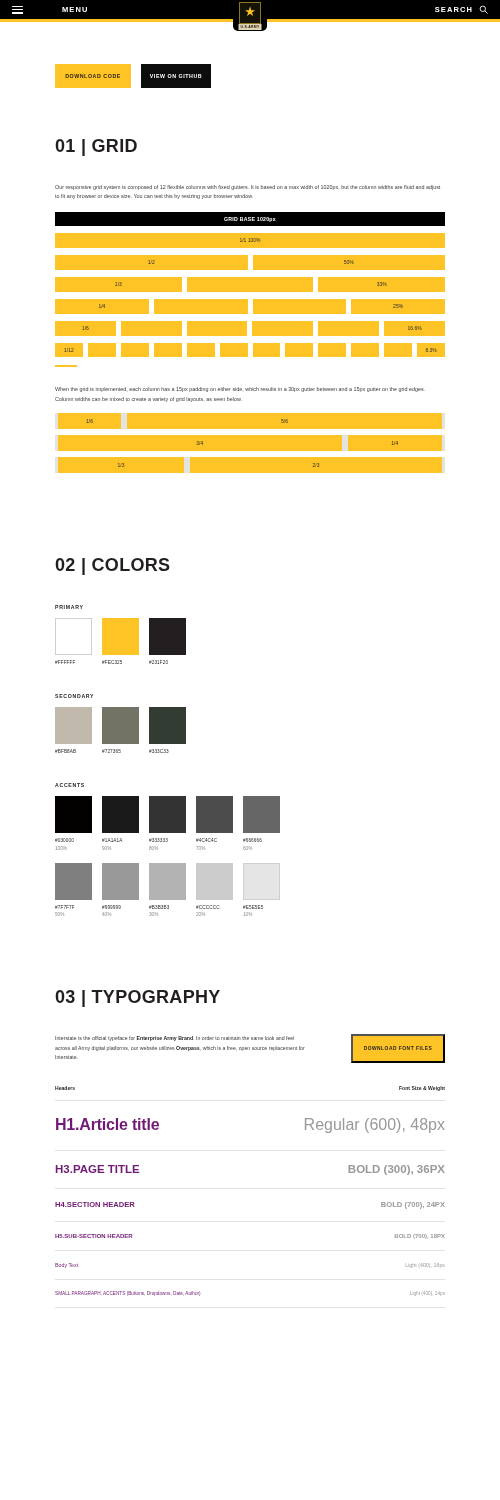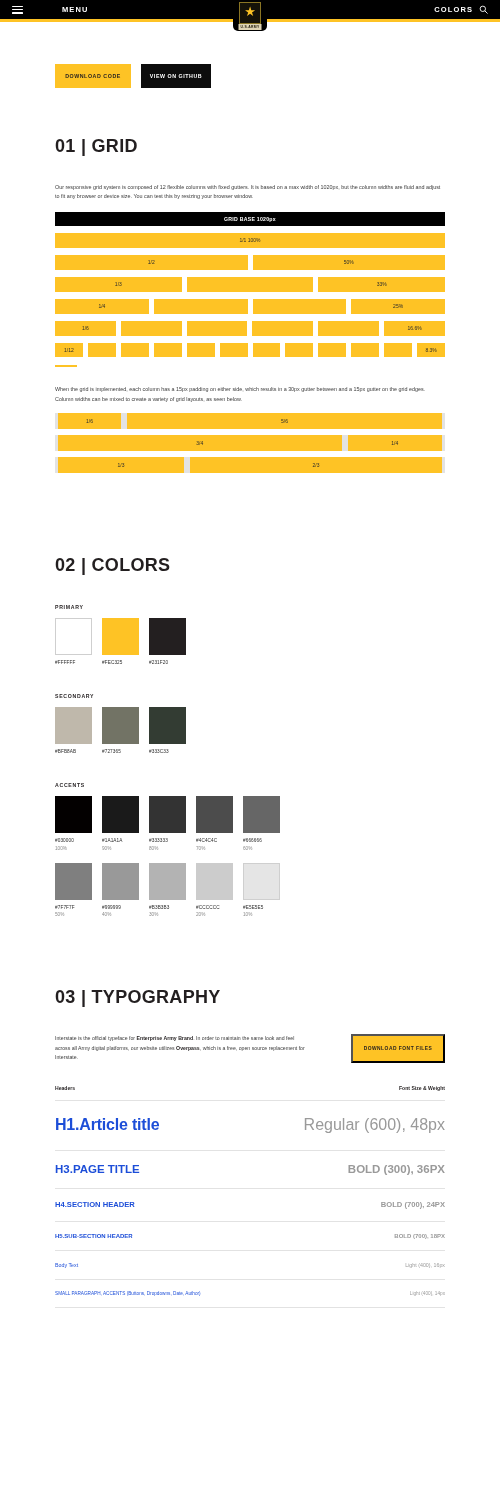--- a/index.html
+++ b/index.html
@@ -148,21 +148,21 @@
   .type-table { margin-top: 22px; }
   .type-head {
     display: flex; justify-content: space-between;
     font-size: 5.1px; font-weight: bold; color: #231f20;
     padding-bottom: 9px; border-bottom: .8px solid #e2e2e2;
   }
   .type-row {
     display: flex; justify-content: space-between; align-items: baseline;
     border-bottom: .8px solid #e2e2e2;
   }
-  .type-row .lbl { color: #1d4ed8; }
+  .type-row .lbl { color: #701a75; }
   .type-row .val { color: #9a9a9a; text-align: right; }
 
   .tr-h1 { padding: 15px 0 16px; }
   .tr-h1 .lbl { font-size: 16px; font-weight: bold; letter-spacing: -.2px; }
   .tr-h1 .val { font-size: 16px; font-weight: normal; }
 
   .tr-h2 { padding: 13px 0 14px; }
   .tr-h2 .lbl { font-size: 13px; font-weight: bold; }
   .tr-h2 .val { font-size: 13px; font-weight: bold; }
 
@@ -192,21 +192,21 @@
 <div class="header">
   <div class="hdr-left">
     <span class="hamburger">
         <i></i>
         <i></i>
         <i></i>
       </span>
     <span class="menu-label">MENU</span>
   </div>
   <div class="hdr-right">
-    <span class="search-label">COLORS</span>
+    <span class="search-label">SEARCH</span>
     <svg class="search-icon" viewBox="0 0 20 20">
       <circle cx="8.5" cy="8.5" r="6" fill="none" stroke="#ffffff" stroke-width="2"></circle>
       <line x1="13" y1="13" x2="19" y2="19" stroke="#ffffff" stroke-width="2"></line>
     </svg>
   </div>
 </div>
 <div class="logo-wrap">
   <div class="logo-badge">
     <span class="logo-star">★</span>
     <span class="logo-text">U.S.ARMY</span>

